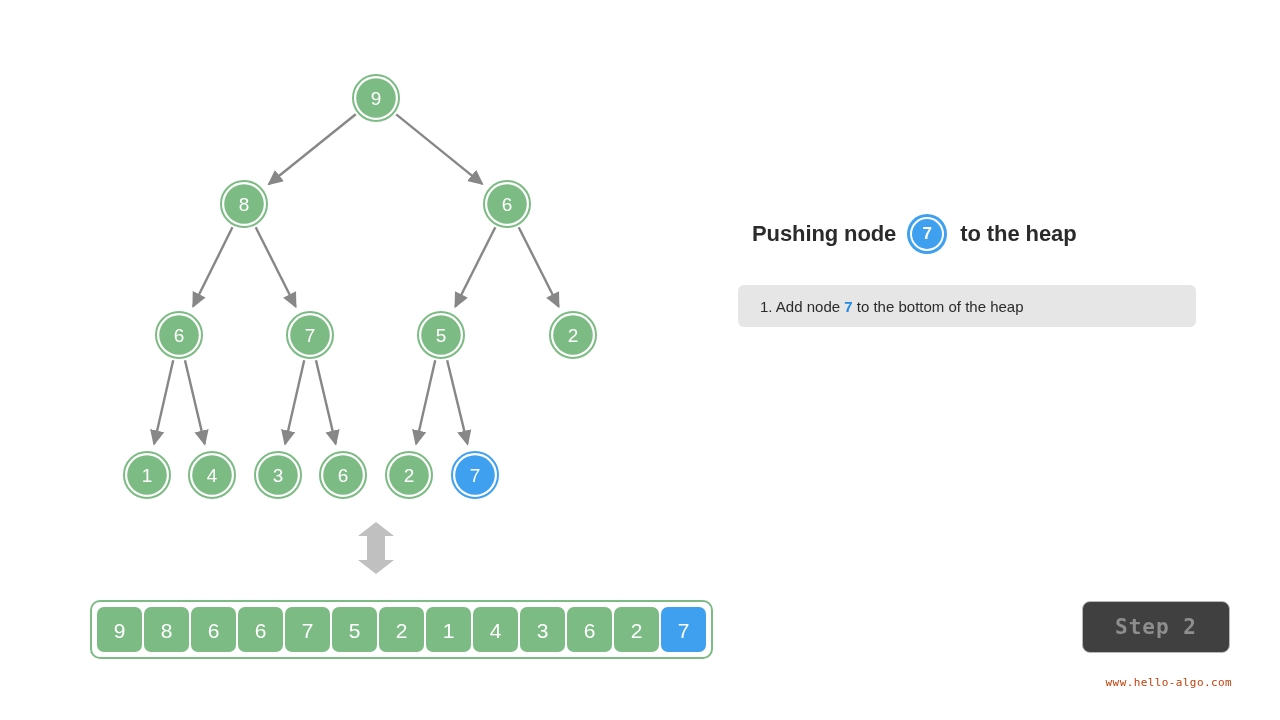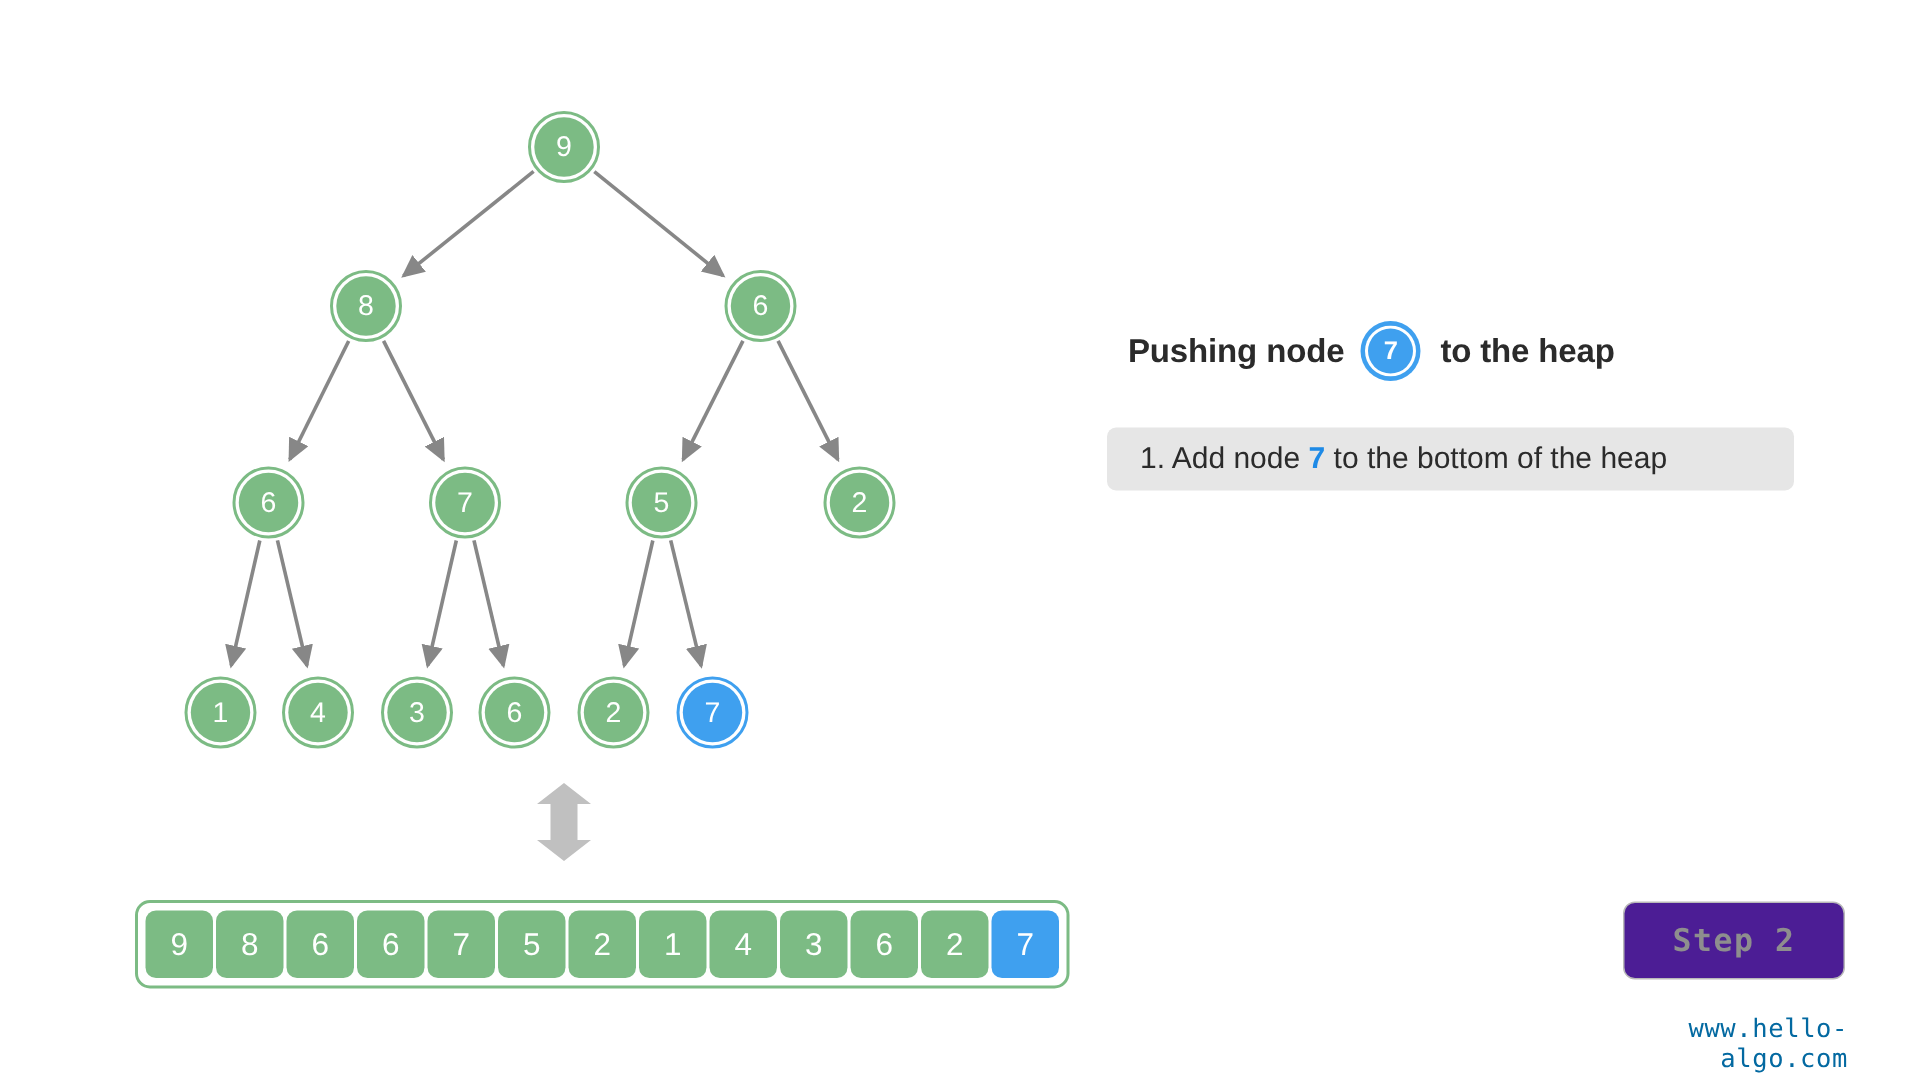--- a/index.html
+++ b/index.html
@@ -71,36 +71,36 @@
     width: 458px;
     height: 42px;
     background: #e6e6e6;
     border-radius: 6px;
     display: flex;
     align-items: center;
     box-sizing: border-box;
     padding-left: 22px;
   }
   .step-box-text {
-    font-size: 20px;
+    font-size: 15px;
     color: #2b2b2b;
     white-space: nowrap;
   }
   .step-box-text b {
     color: #1e8ae6;
     font-weight: bold;
   }
 
   .step-button {
     position: absolute;
     left: 1082px;
     top: 601px;
     width: 148px;
     height: 52px;
-    background: #4c1d95;
+    background: #404040;
     border: 1px solid #b9b9b9;
     border-radius: 8px;
     display: flex;
     align-items: center;
     justify-content: center;
     box-sizing: border-box;
   }
   .step-button-label {
     font-family: "DejaVu Sans Mono", monospace;
     font-size: 21px;
@@ -109,22 +109,22 @@
     letter-spacing: 1px;
   }
 
   .watermark {
     position: absolute;
     left: 1070px;
     top: 676px;
     width: 162px;
     text-align: right;
     font-family: "DejaVu Sans Mono", monospace;
-    font-size: 17px;
-    color: #0369a1;
+    font-size: 11px;
+    color: #c2410c;
     letter-spacing: 0.4px;
   }
 
   .node-text {
     font-family: "Liberation Sans", sans-serif;
     font-size: 19px;
     fill: #ffffff;
   }
   .cell-text {
     font-family: "Liberation Sans", sans-serif;

